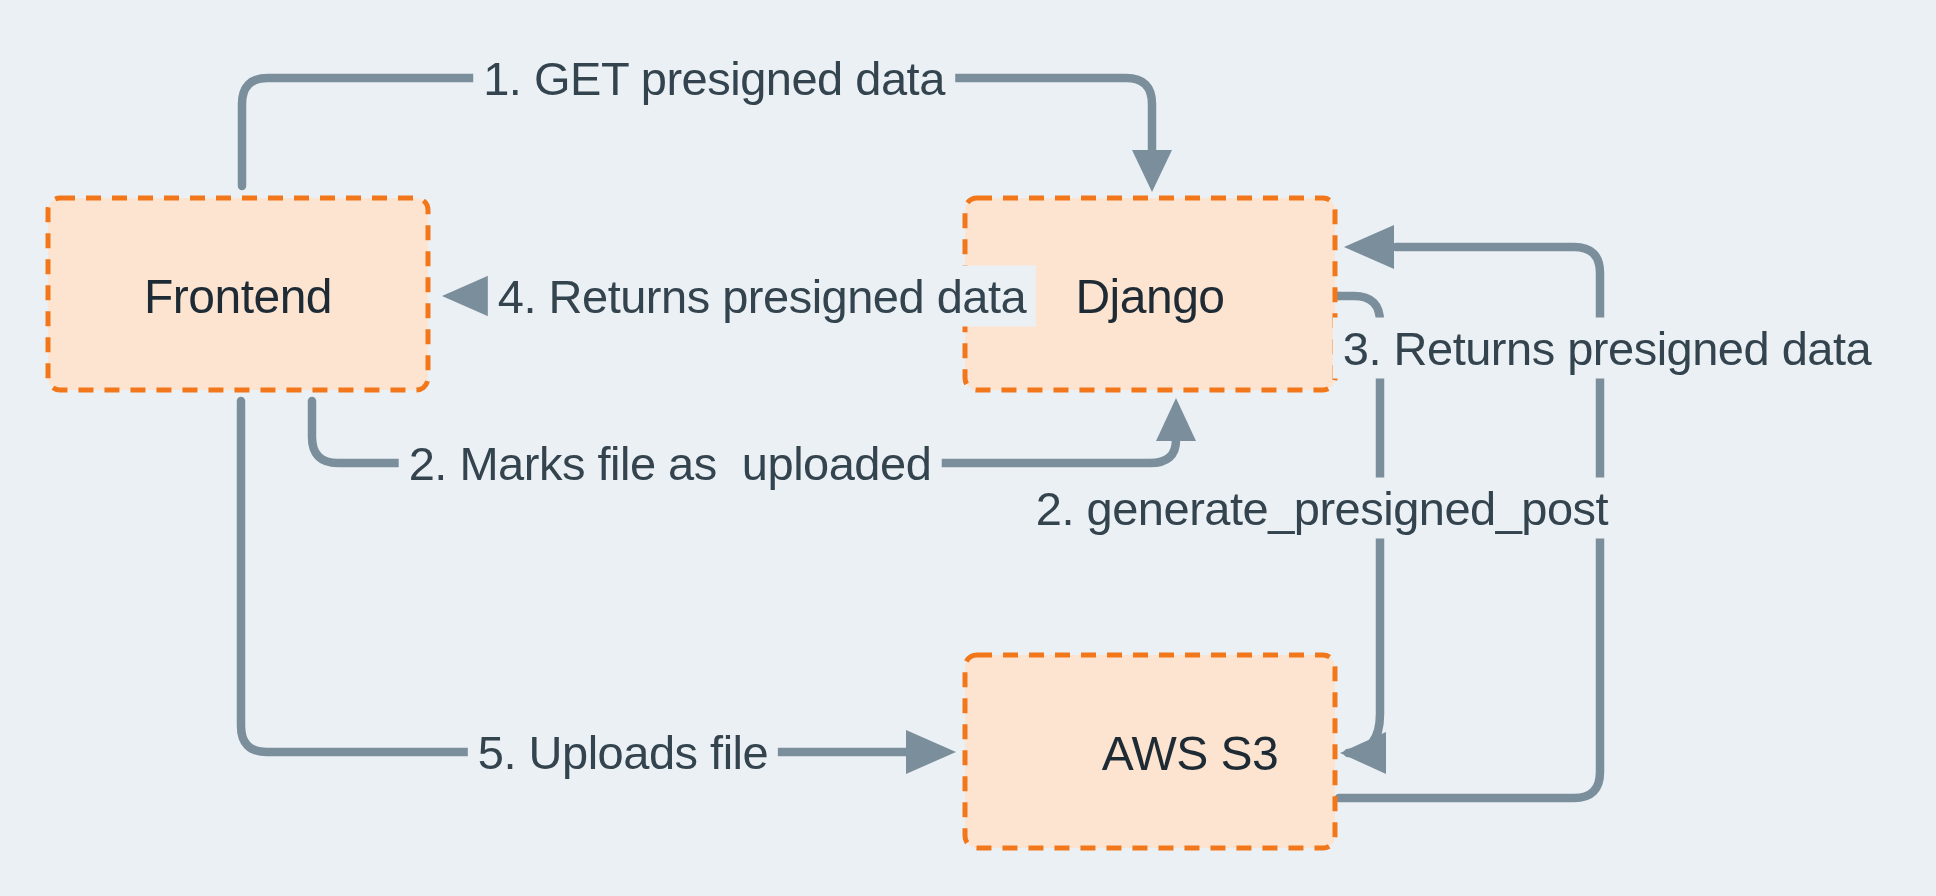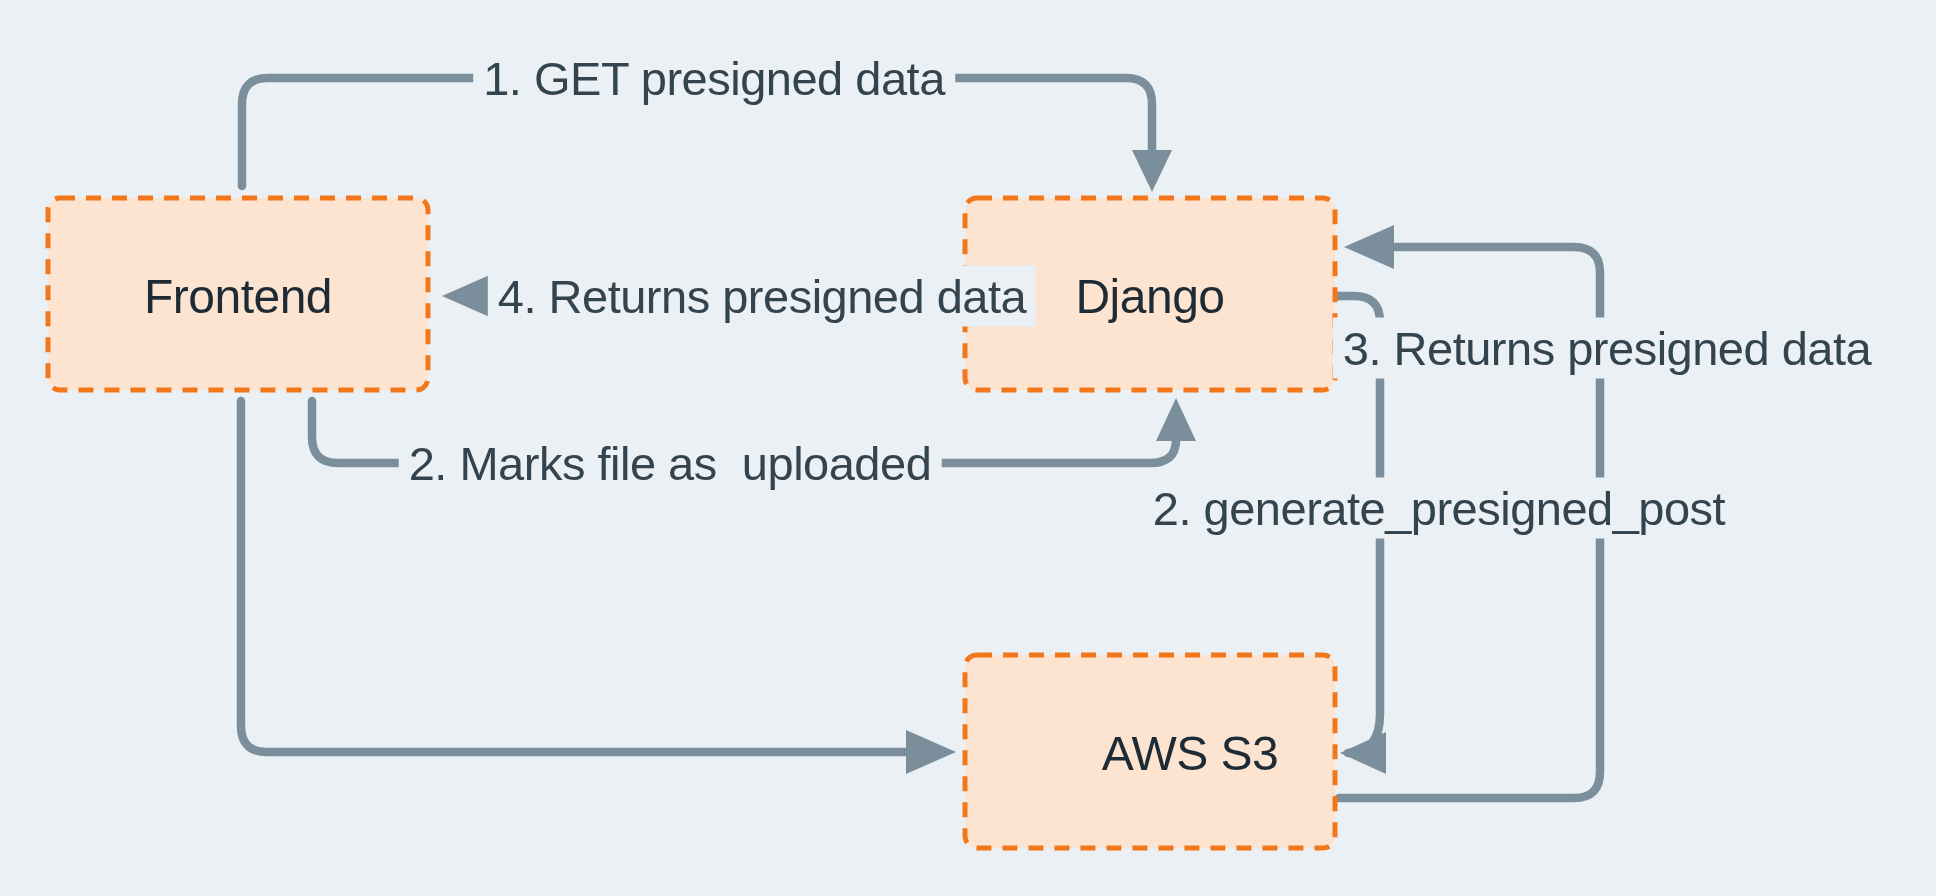--- a/index.html
+++ b/index.html
@@ -81,18 +81,19 @@
     <rect class="node-box" x="48" y="198" width="380" height="192" rx="12"></rect>
     <rect class="node-box" x="965" y="198" width="370" height="192" rx="12"></rect>
     <rect class="node-box" x="965" y="655" width="370" height="193" rx="12"></rect>
   </svg>
 
   <div class="node-label" style="left:238px;top:296px">Frontend</div>
   <div class="node-label" style="left:1150px;top:296px">Django</div>
   <div class="node-label" style="left:1190px;top:753px">AWS S3</div>
 
   <div class="edge-label" style="left:714px;top:78px">1. GET presigned data</div>
-  <div class="edge-label" style="left:1439px;top:508px">2. generate_presigned_post</div>
+  <div class="edge-label" style="left:1322px;top:508px">2. generate_presigned_post</div>
   <div class="edge-label" style="left:1607px;top:348px">3. Returns presigned data</div>
   <div class="edge-label" style="left:762px;top:296px">4. Returns presigned data</div>
+  <div class="edge-label" style="left:623px;top:752px">5. Uploads file</div>
   <div class="edge-label" style="left:670px;top:463px">2. Marks file as  uploaded</div>
 
 </div>
 
 </body></html>

